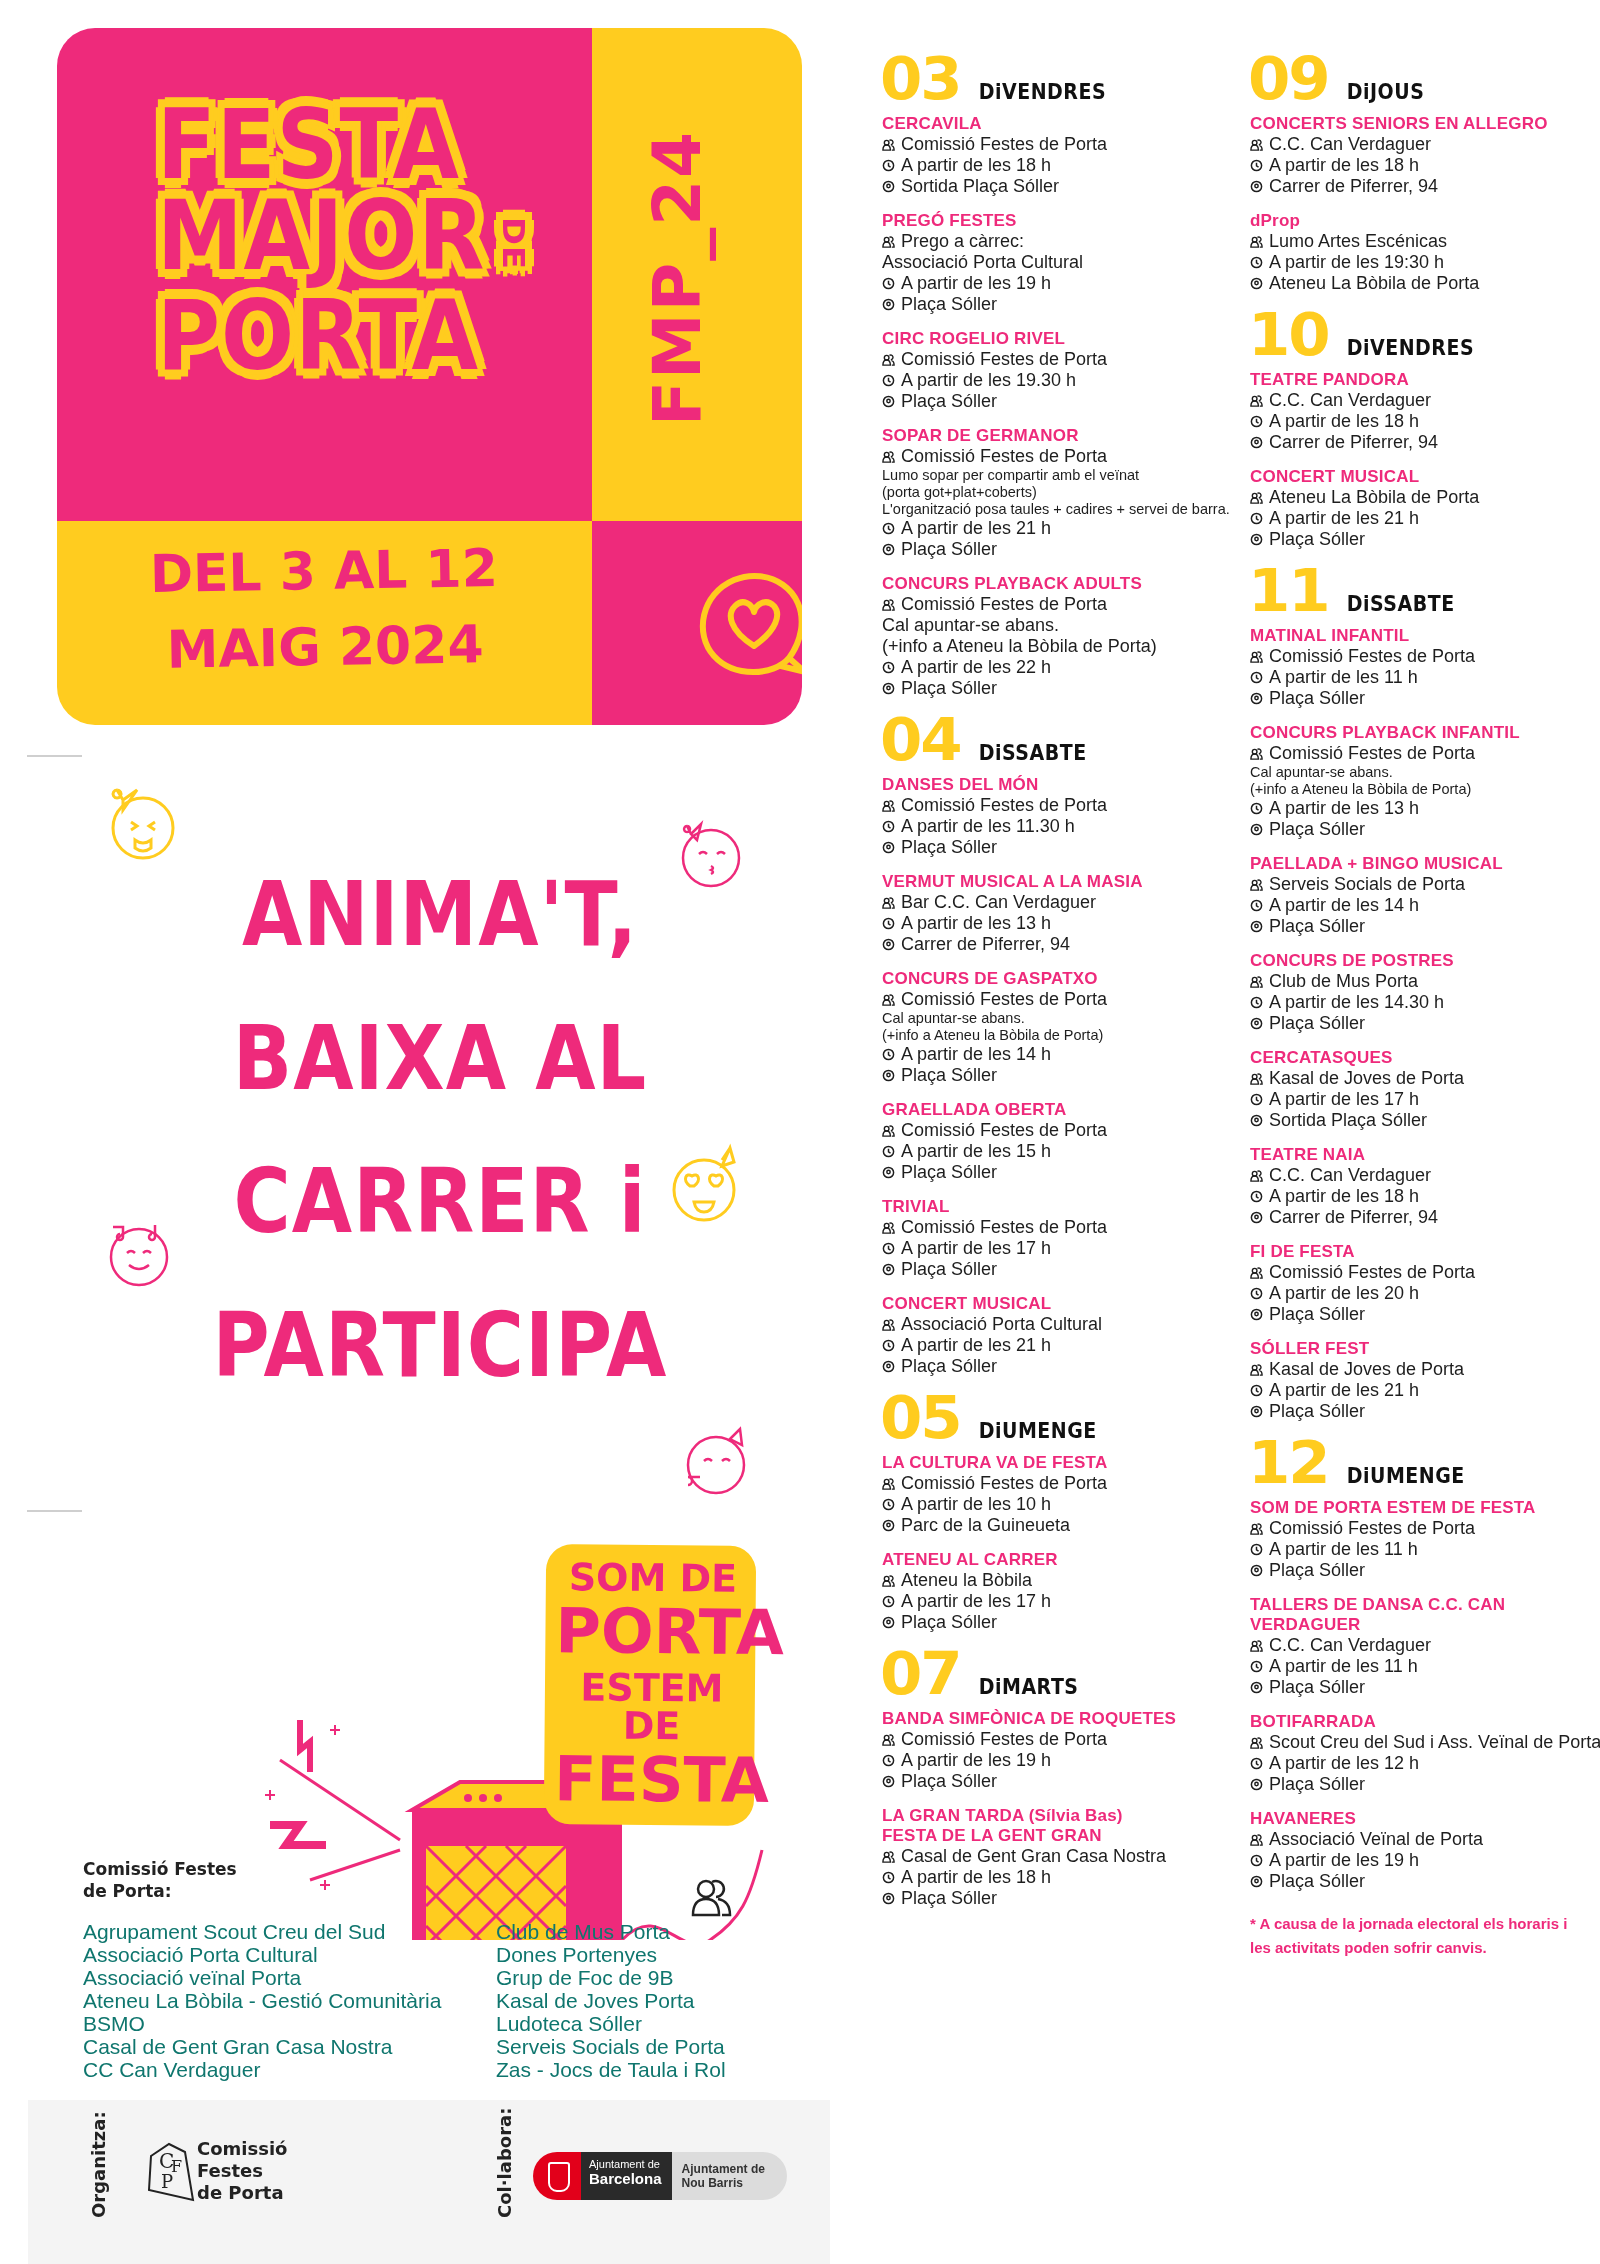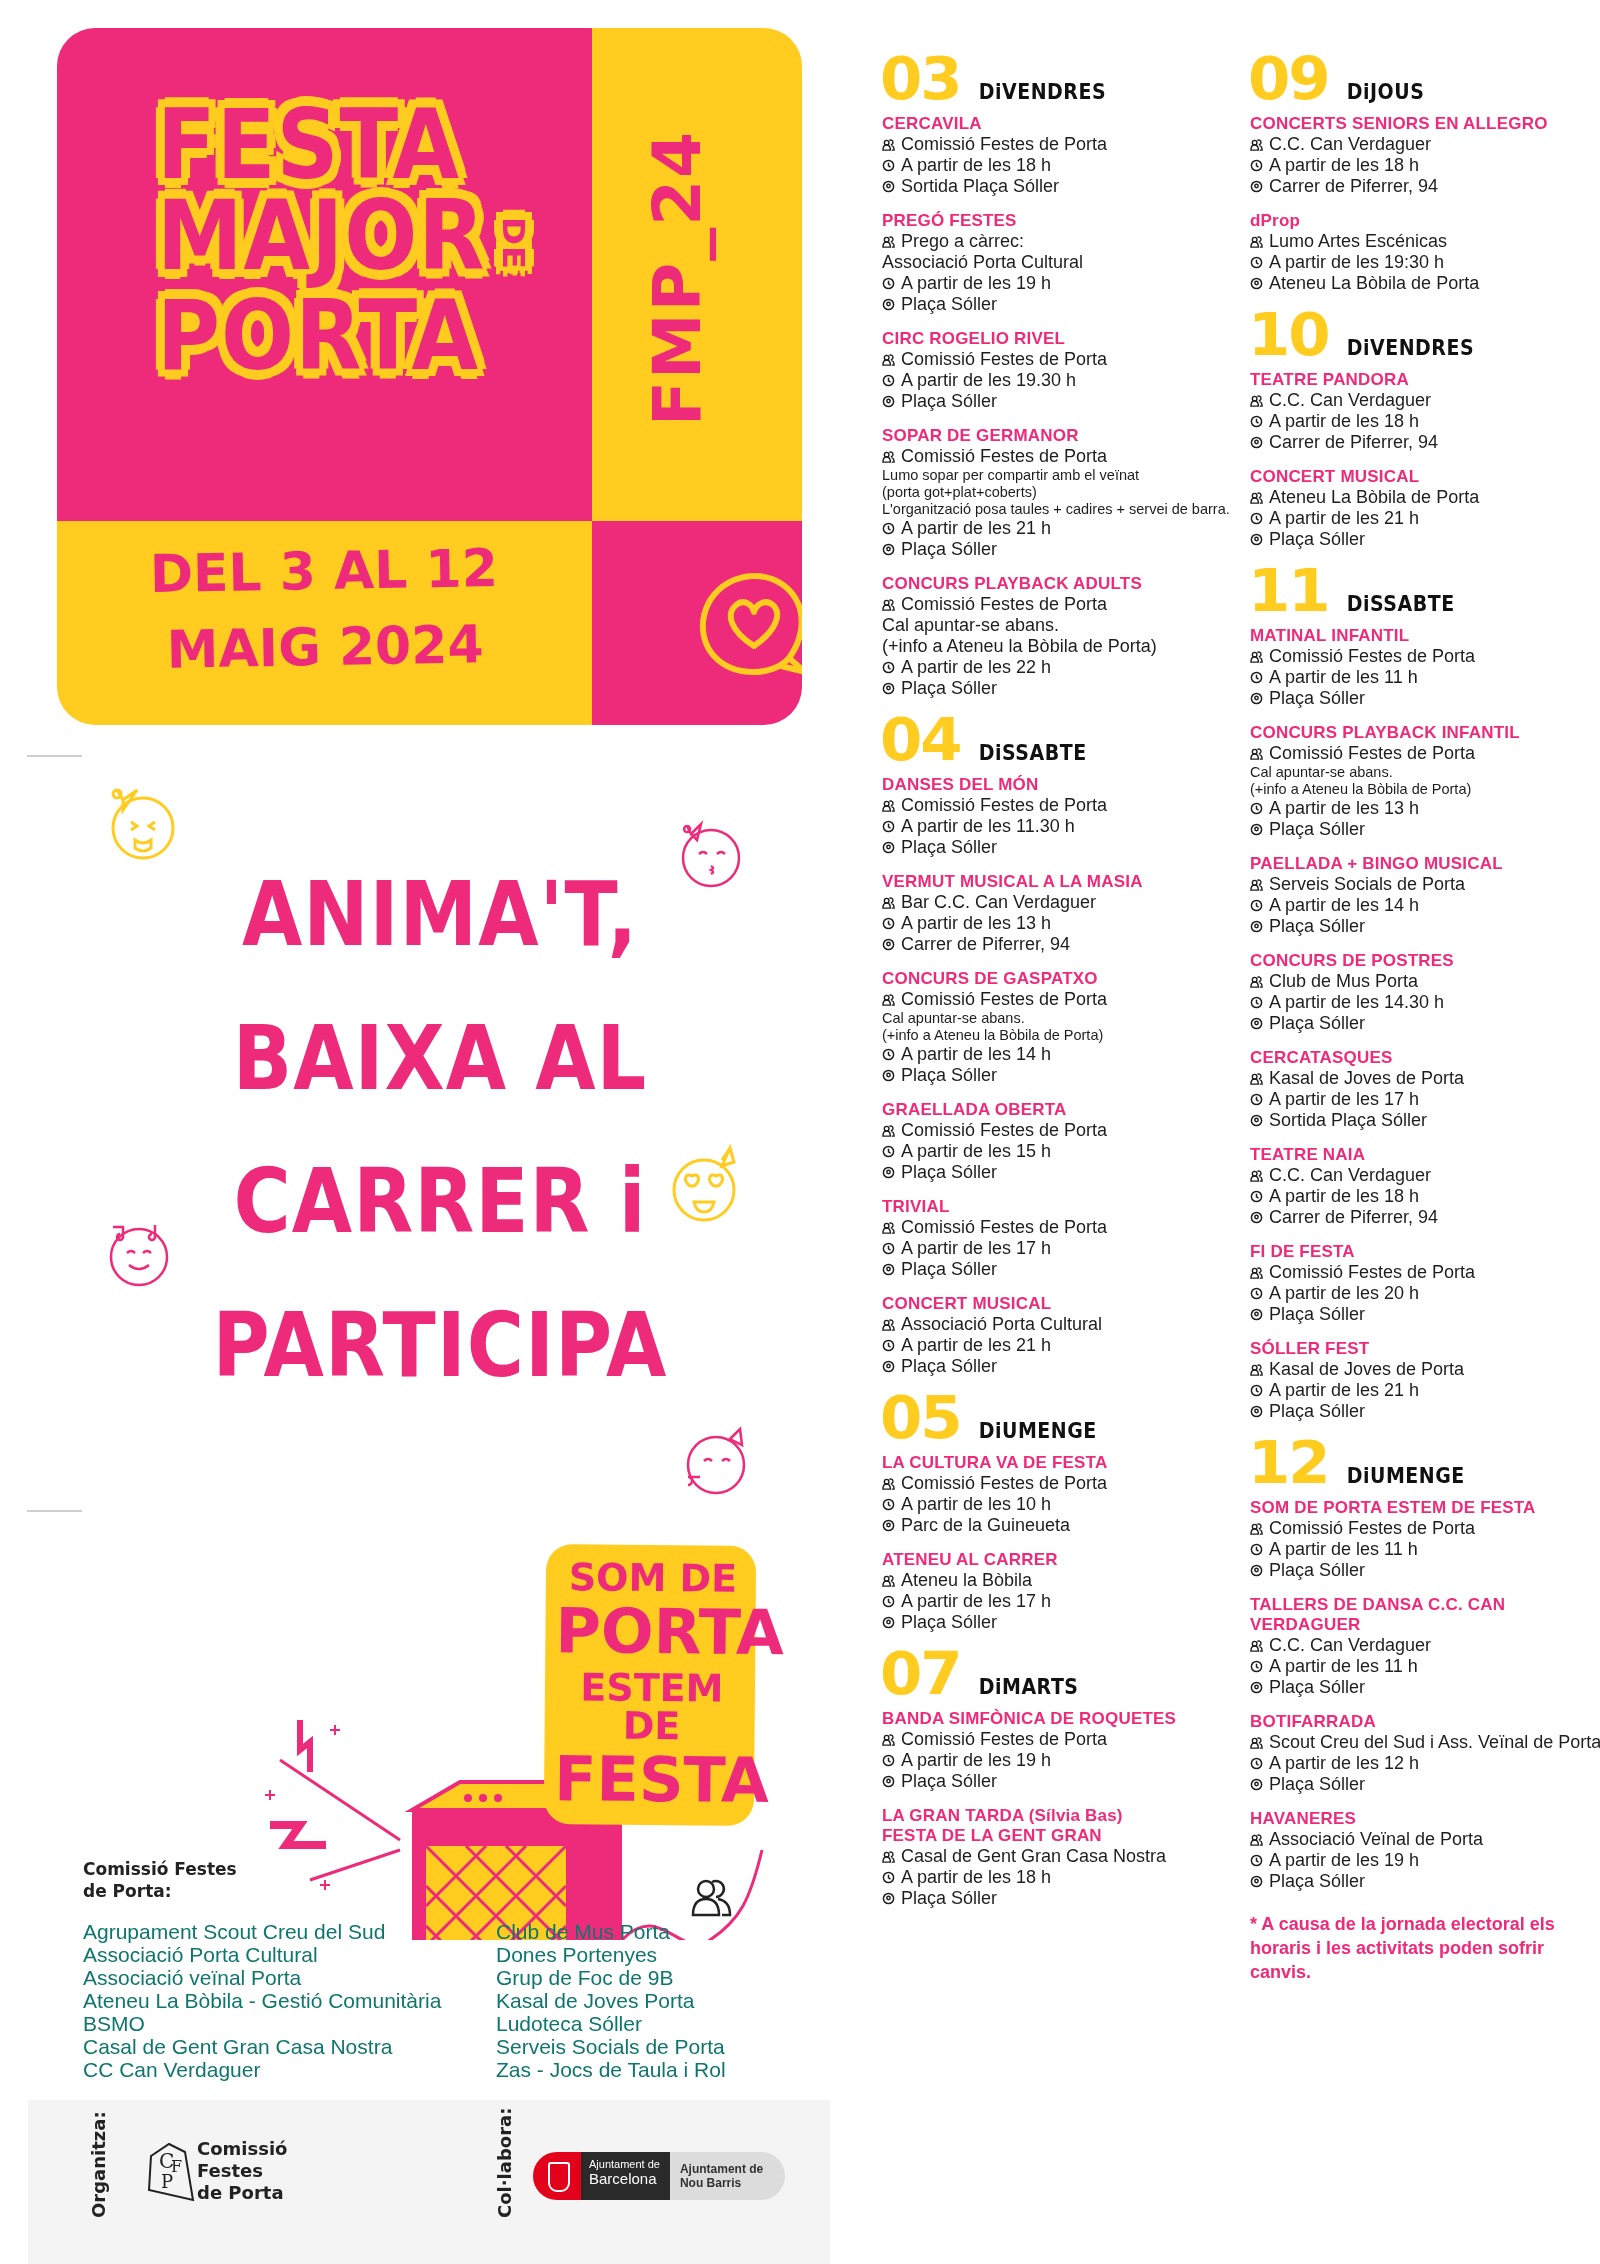--- a/index.html
+++ b/index.html
@@ -55,38 +55,38 @@
 
   
   .footer { position: absolute; left: 28px; top: 2100px; width: 802px; height: 164px; background: #f4f4f4; }
   .vlabel { position: absolute; transform: rotate(-90deg); transform-origin: left top; font-family: "DejaVu Sans", sans-serif; font-weight: bold; font-size: 18px; color: #222; white-space: nowrap; }
   .cfp-logo { position: absolute; left: 115px; top: 42px; width: 62px; height: 60px; }
   .cfp-text { position: absolute; left: 169px; top: 38px; font-family: "DejaVu Sans", sans-serif; font-weight: bold; font-size: 18px; line-height: 22px; color: #222; }
   .bcn { position: absolute; left: 505px; top: 52px; height: 48px; display: flex; align-items: center; }
   .bcn .seal { width: 48px; height: 48px; border-radius: 24px 0 0 24px; background: #E2001A; position: relative; }
   .bcn .seal::after { content: ""; position: absolute; left: 15px; top: 10px; width: 18px; height: 26px; border: 2px solid #fff; border-radius: 3px 3px 9px 9px; }
   .bcn .dark { height: 48px; background: #2a2a2a; color: #fff; padding: 6px 10px 0 8px; font-size: 11px; line-height: 12px; }
-  .bcn .dark .big { font-size: 15px; line-height: 18px; font-weight: normal; }
+  .bcn .dark .big { font-size: 15px; line-height: 18px; font-weight: bold; }
   .bcn .light { height: 48px; background: #dcdcdc; color: #333; padding: 10px 22px 0 10px; border-radius: 0 24px 24px 0; font-size: 12px; line-height: 14px; font-weight: bold; }
 
   
   .sched-col { position: absolute; top: 52px; width: 355px; }
   .sched-col.c1 { left: 882px; }
   .sched-col.c2 { left: 1250px; }
   .day-head { display: flex; align-items: flex-end; margin-bottom: 8px; }
   .day-num { font-family: "DejaVu Sans", sans-serif; font-weight: 900; font-size: 58px; line-height: 54px; color: var(--yellow); letter-spacing: -2px; transform: scaleX(1.05); }
   .day-name { font-family: "DejaVu Sans", sans-serif; font-weight: 900; font-size: 19px; color: #111; margin-left: 20px; margin-bottom: 4px; letter-spacing: 0.5px; transform: scaleY(1.15); }
   .event { margin-bottom: 14px; }
   .ev-title { font-weight: bold; font-size: 17px; line-height: 20px; color: var(--pink); letter-spacing: 0.2px; }
   .ev-line { font-size: 18px; line-height: 21px; color: #1e1e1e; display: flex; align-items: baseline; }
   .ev-note { font-size: 14.5px; line-height: 17px; color: #1e1e1e; }
   .ev-note.big { font-size: 18px; line-height: 21px; }
   .ico { display: inline-block; width: 14px; margin-right: 5px; flex: 0 0 14px; }
   .ico svg { width: 13px; height: 13px; vertical-align: -1px; }
-  .notice { font-weight: bold; font-size: 18px; line-height: 24px; color: var(--pink); margin-top: 20px; width: 330px; }
+  .notice { font-weight: bold; font-size: 15px; line-height: 24px; color: var(--pink); margin-top: 20px; width: 330px; }
 </style>
 </head>
 <body>
 
 <div class="hero">
   <div class="q q-tl"></div>
   <div class="q q-tr"></div>
   <div class="q q-bl"></div>
   <div class="q q-br"></div>
 

